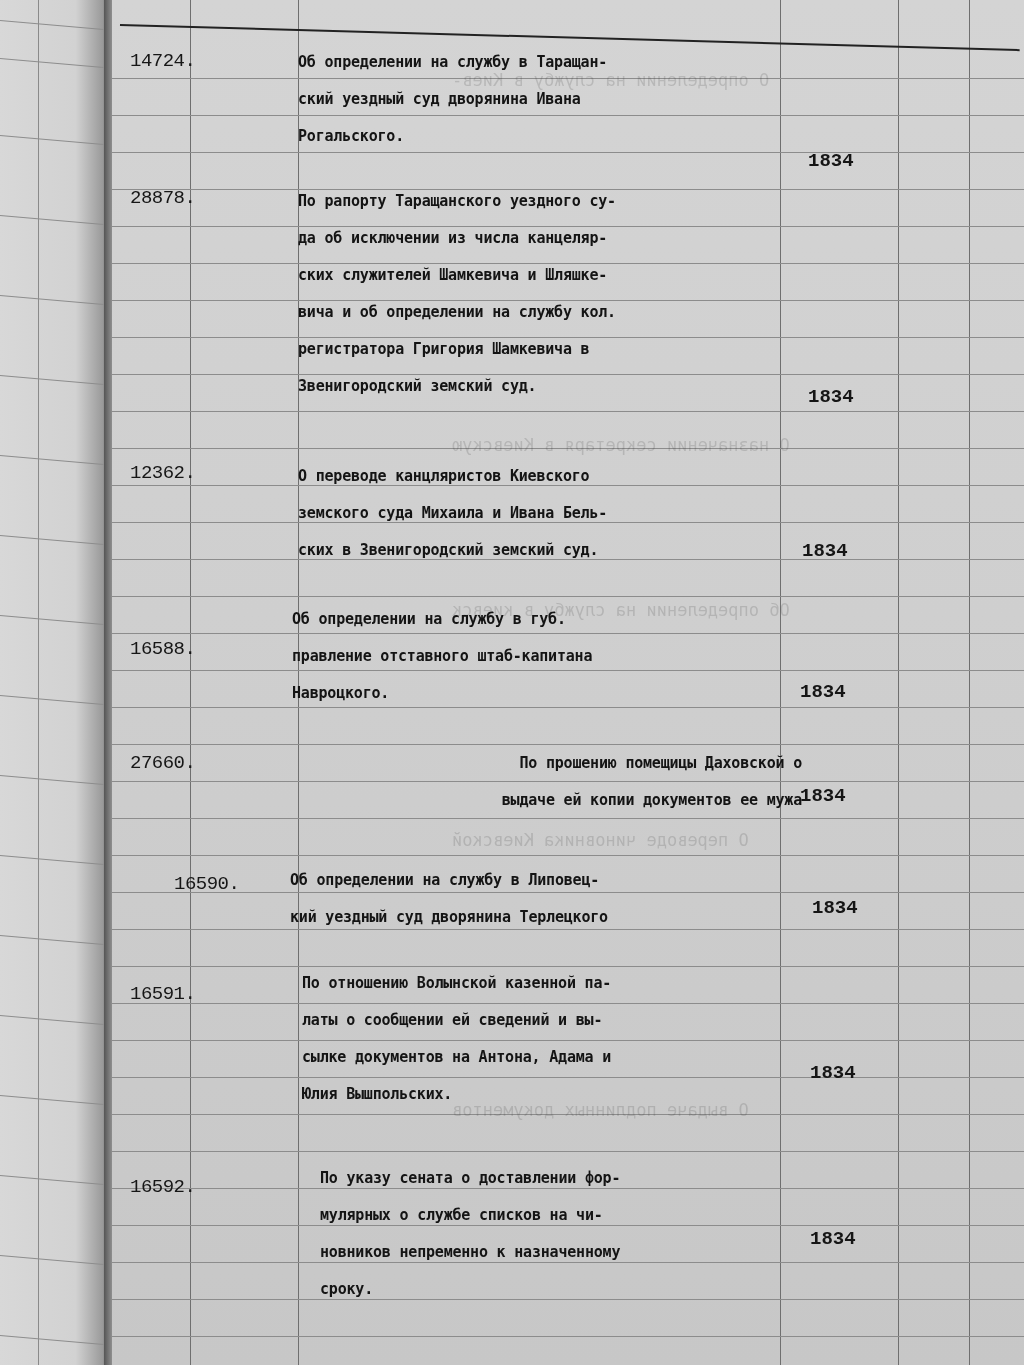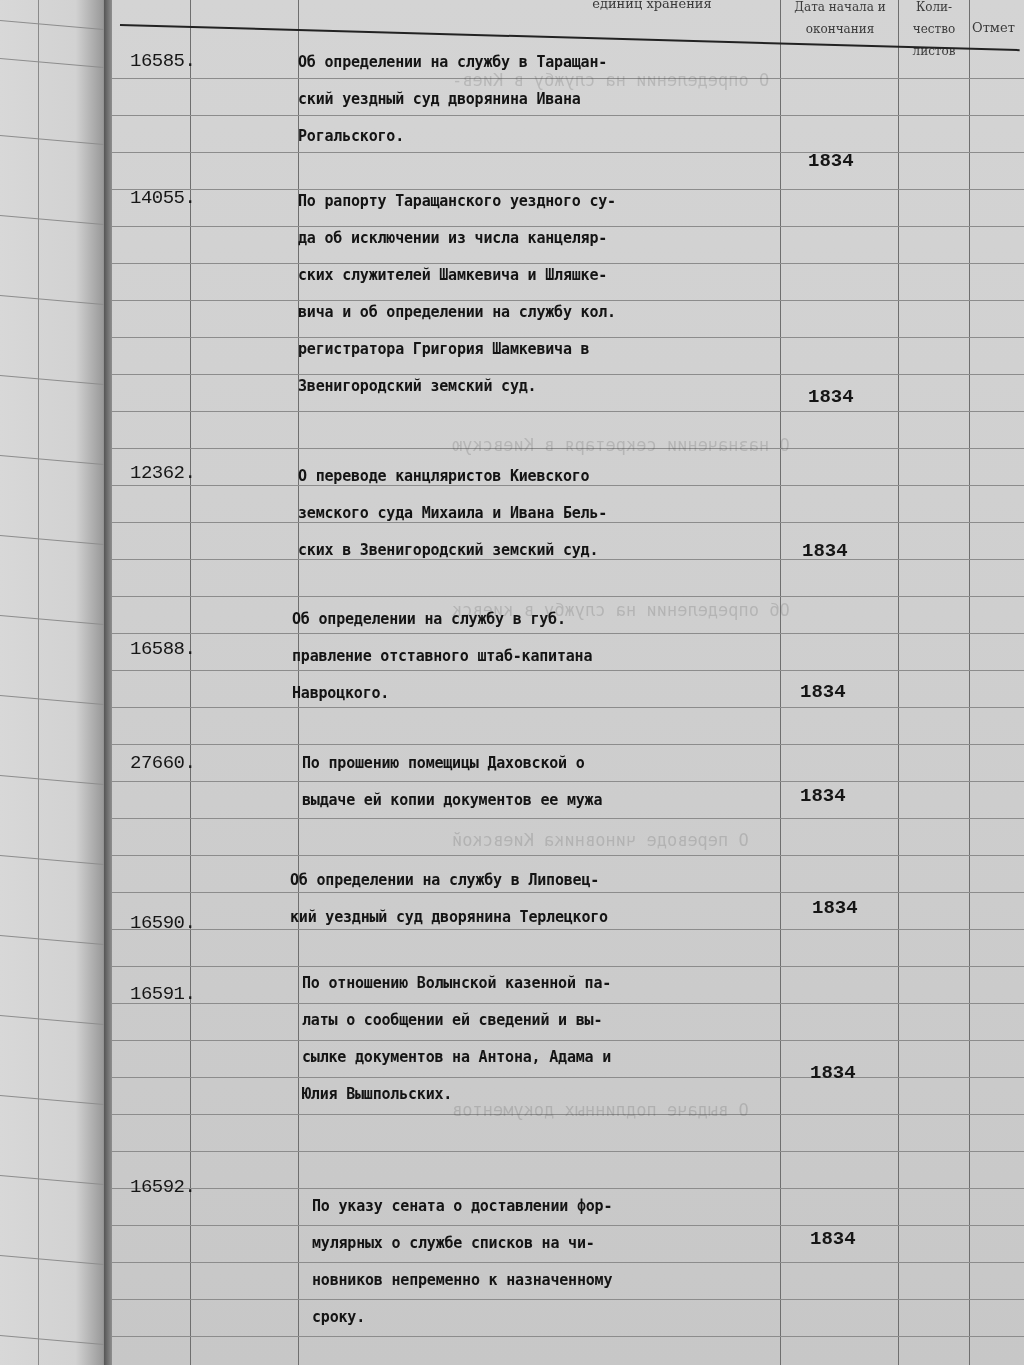--- a/index.html
+++ b/index.html
@@ -79,26 +79,20 @@
 <div class="gutter"></div>
 
 <div class="page">
 
   <div class="col-line" style="left:78px"></div>
   <div class="col-line" style="left:186px"></div>
   <div class="col-line" style="left:668px"></div>
   <div class="col-line" style="left:786px"></div>
   <div class="col-line" style="left:857px"></div>
 
-  <div class="header">
-    <div class="h" style="left:420px; top:-6px; width:240px;">единиц хранения</div>
-    <div class="h" style="left:670px; top:-4px; width:116px; font-size:12px; line-height:22px;">Дата начала и окончания</div>
-    <div class="h" style="left:788px; top:-4px; width:68px; font-size:12px; line-height:22px;">Коли-чество листов</div>
-    <div class="h" style="left:860px; top:18px; width:52px; text-align:left;">Отмет</div>
-  </div>
   <div class="header-rule"></div>
 
   <div class="rule" style="top:78px; left:0; width:912px;"></div>
   <div class="rule" style="top:115px; left:0; width:912px;"></div>
   <div class="rule" style="top:152px; left:0; width:912px;"></div>
   <div class="rule" style="top:189px; left:0; width:912px;"></div>
   <div class="rule" style="top:226px; left:0; width:912px;"></div>
   <div class="rule" style="top:263px; left:0; width:912px;"></div>
   <div class="rule" style="top:300px; left:0; width:912px;"></div>
   <div class="rule" style="top:337px; left:0; width:912px;"></div>
@@ -130,29 +124,29 @@
   <div class="rule" style="top:1299px; left:0; width:912px;"></div>
   <div class="rule" style="top:1336px; left:0; width:912px;"></div>
 
   <div class="ghost" style="left:340px; top:70px;">О определении на службу в Киев-</div>
   <div class="ghost" style="left:340px; top:435px;">О назначении секретаря в Киевскую</div>
   <div class="ghost" style="left:340px; top:600px;">Об определении на службу в киевск</div>
   <div class="ghost" style="left:340px; top:830px;">О переводе чиновника Киевской</div>
   <div class="ghost" style="left:340px; top:1100px;">О выдаче подлинных документов</div>
 
   <div class="entry">
-    <div class="num" style="top:50px;">16585.</div>
+    <div class="num" style="top:50px;">14724.</div>
     <div class="text" style="top:44px;">Об определении на службу в Таращан-
 ский уездный суд дворянина Ивана
 Рогальского.</div>
     <div class="year" style="left:696px; top:150px;">1834</div>
   </div>
 
   <div class="entry">
-    <div class="num" style="top:187px;">14055.</div>
+    <div class="num" style="top:187px;">28878.</div>
     <div class="text" style="top:183px;">По рапорту Таращанского уездного су-
 да об исключении из числа канцеляр-
 ских служителей Шамкевича и Шляшке-
 вича и об определении на службу кол.
 регистратора Григория Шамкевича в
 Звенигородский земский суд.</div>
     <div class="year" style="left:696px; top:386px;">1834</div>
   </div>
 
   <div class="entry">
@@ -166,42 +160,42 @@
   <div class="entry">
     <div class="num" style="top:606px;margin-top:32px;">16588.</div>
     <div class="text" style="top:601px; left:180px;">Об определении на службу в губ.
 правление отставного штаб-капитана
 Навроцкого.</div>
     <div class="year" style="left:688px; top:681px;">1834</div>
   </div>
 
   <div class="entry">
     <div class="num" style="top:752px;">27660.</div>
-    <div class="text" style="top:745px; left:190px;">По прошению помещицы Даховской о
+    <div class="text" style="top:745px; left:190px;text-align:right;">По прошению помещицы Даховской о
 выдаче ей копии документов ее мужа</div>
     <div class="year" style="left:688px; top:785px;">1834</div>
   </div>
 
   <div class="entry">
-    <div class="num" style="top:912px;">16590.</div>
+    <div class="num" style="top:873px;margin-left:44px;">16590.</div>
     <div class="text" style="top:862px; left:178px; width:520px;">Об определении на службу в Липовец-
 кий уездный суд дворянина Терлецкого</div>
     <div class="year" style="left:700px; top:897px;">1834</div>
   </div>
 
   <div class="entry">
     <div class="num" style="top:983px;">16591.</div>
     <div class="text" style="top:965px; left:190px;">По отношению Волынской казенной па-
 латы о сообщении ей сведений и вы-
 сылке документов на Антона, Адама и
 Юлия Вышпольских.</div>
     <div class="year" style="left:698px; top:1062px;">1834</div>
   </div>
 
   <div class="entry">
     <div class="num" style="top:1176px;">16592.</div>
-    <div class="text" style="top:1160px; left:200px;margin-top:28px;">По указу сената о доставлении фор-
+    <div class="text" style="top:1160px; left:208px;">По указу сената о доставлении фор-
 мулярных о службе списков на чи-
 новников непременно к назначенному
 сроку.</div>
     <div class="year" style="left:698px; top:1228px;">1834</div>
   </div>
 </div>
 
 </body></html>

